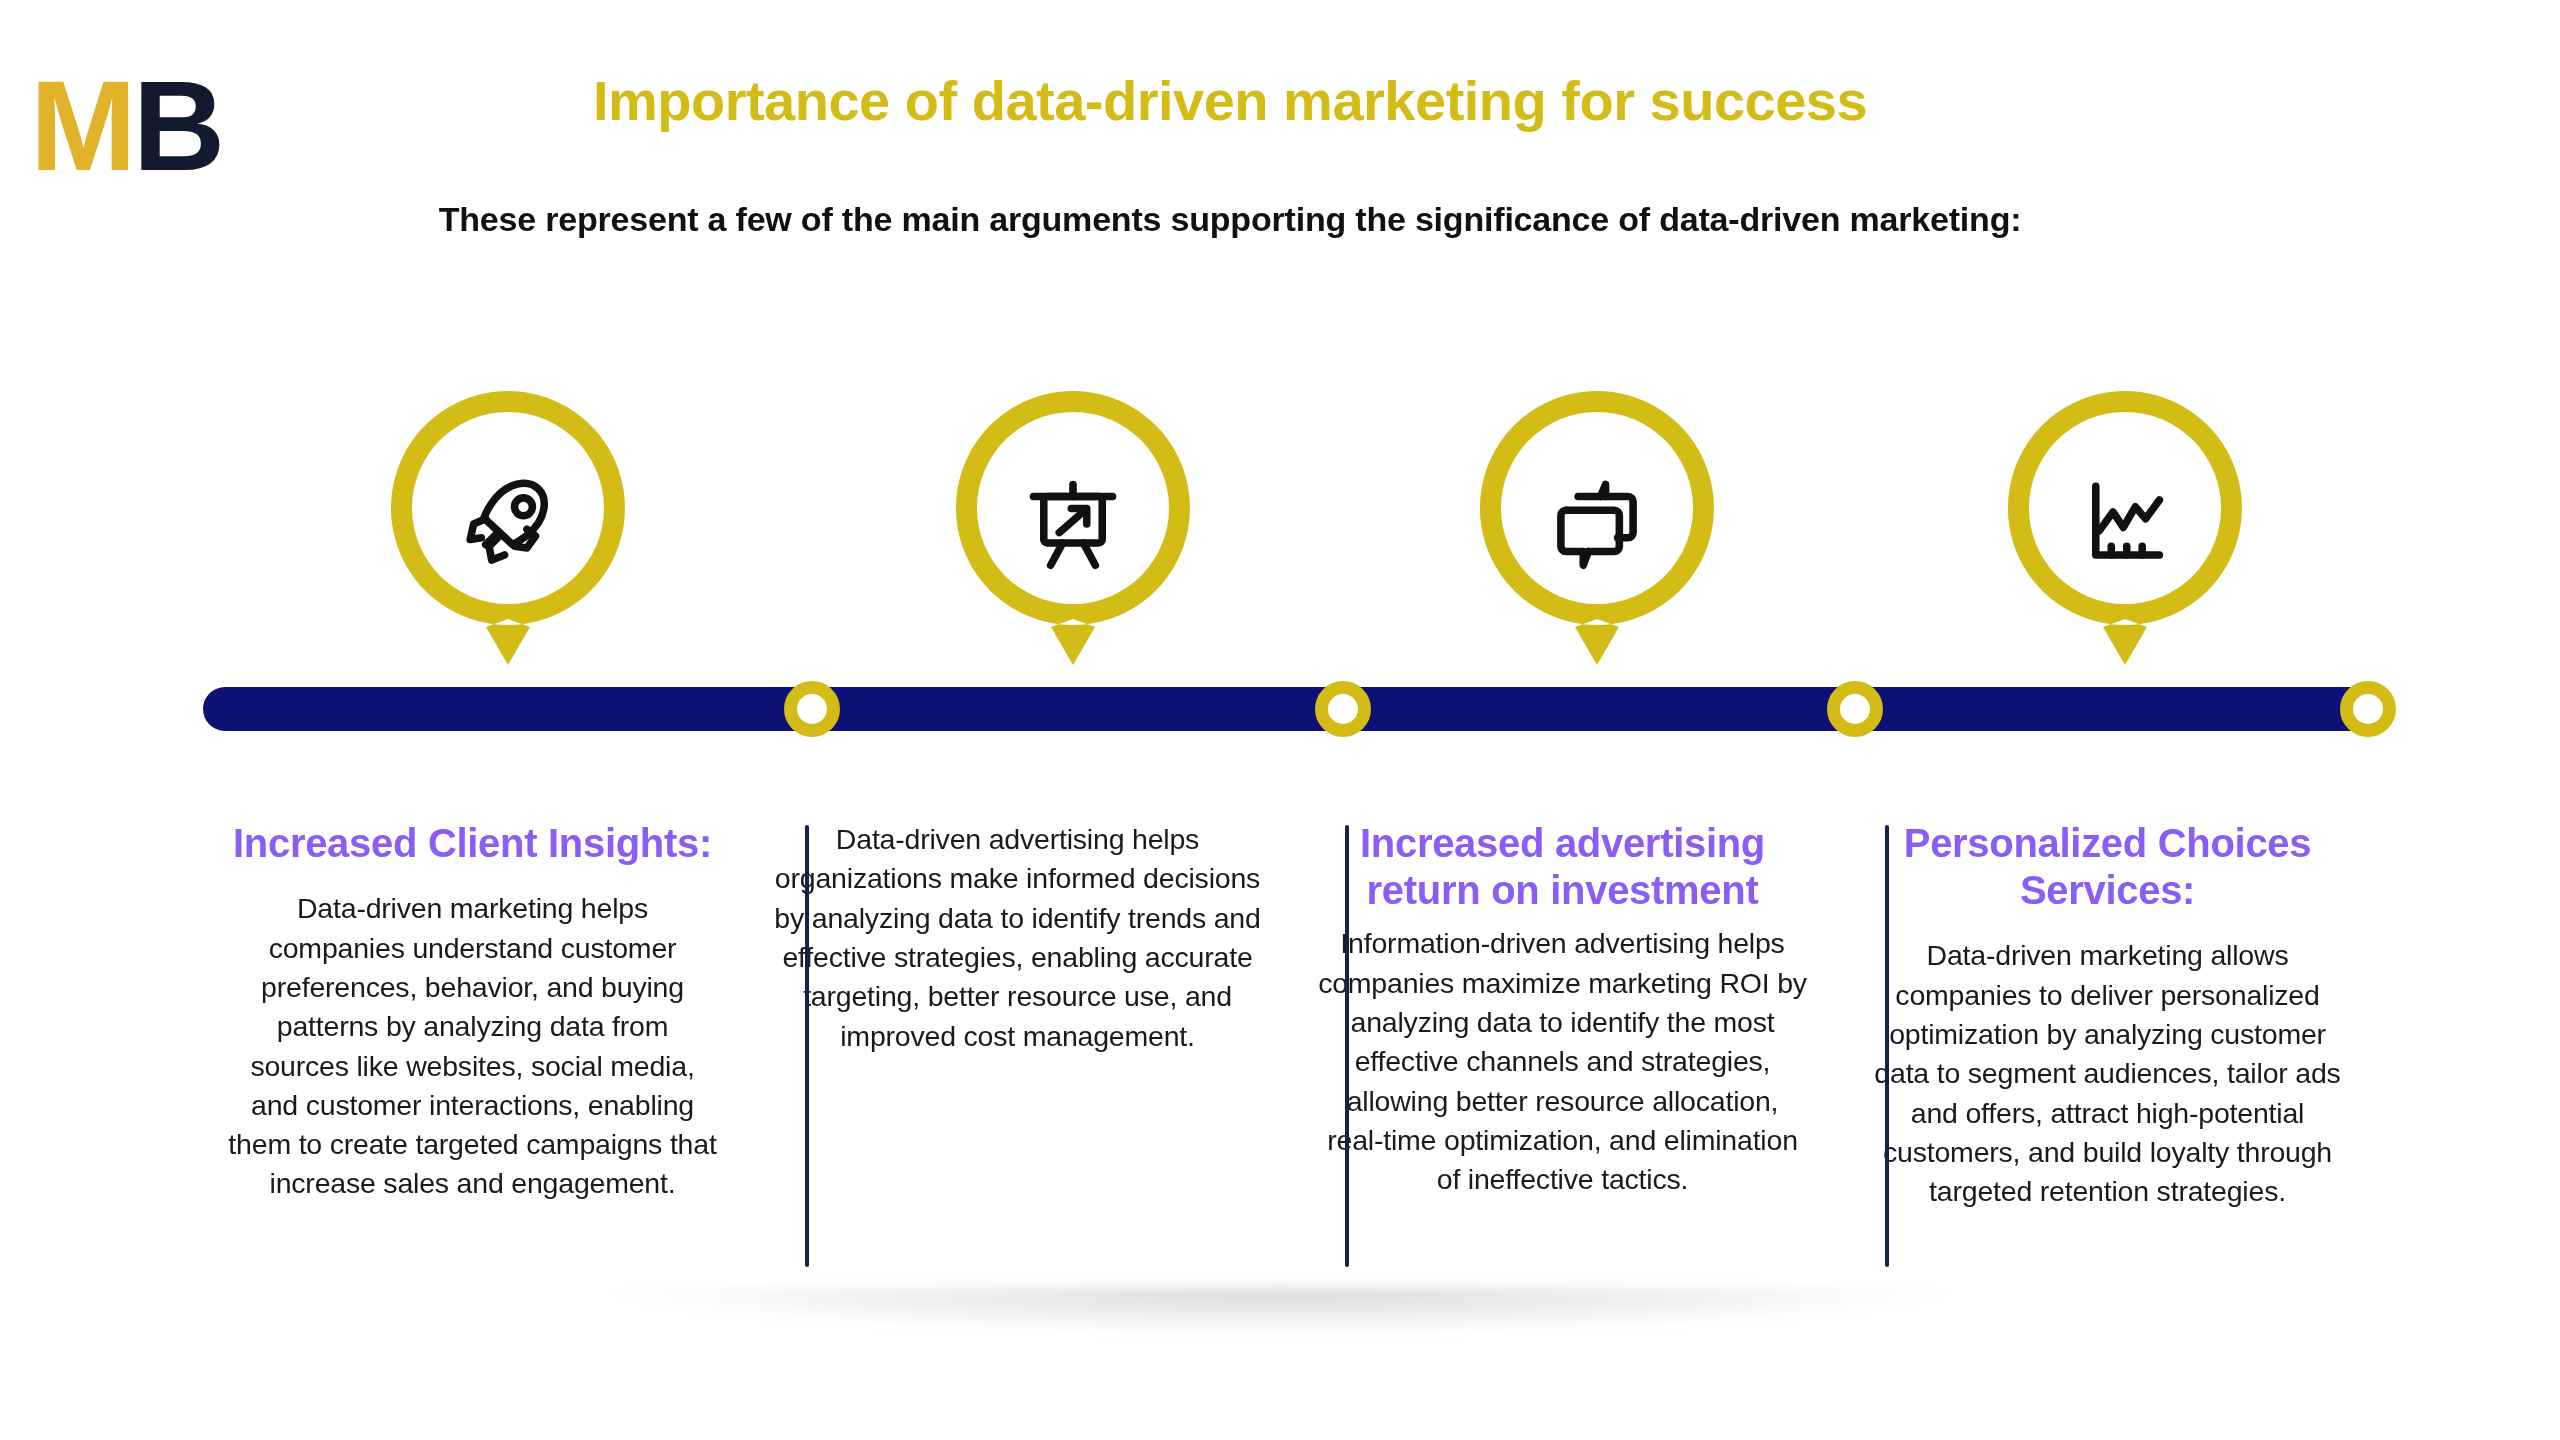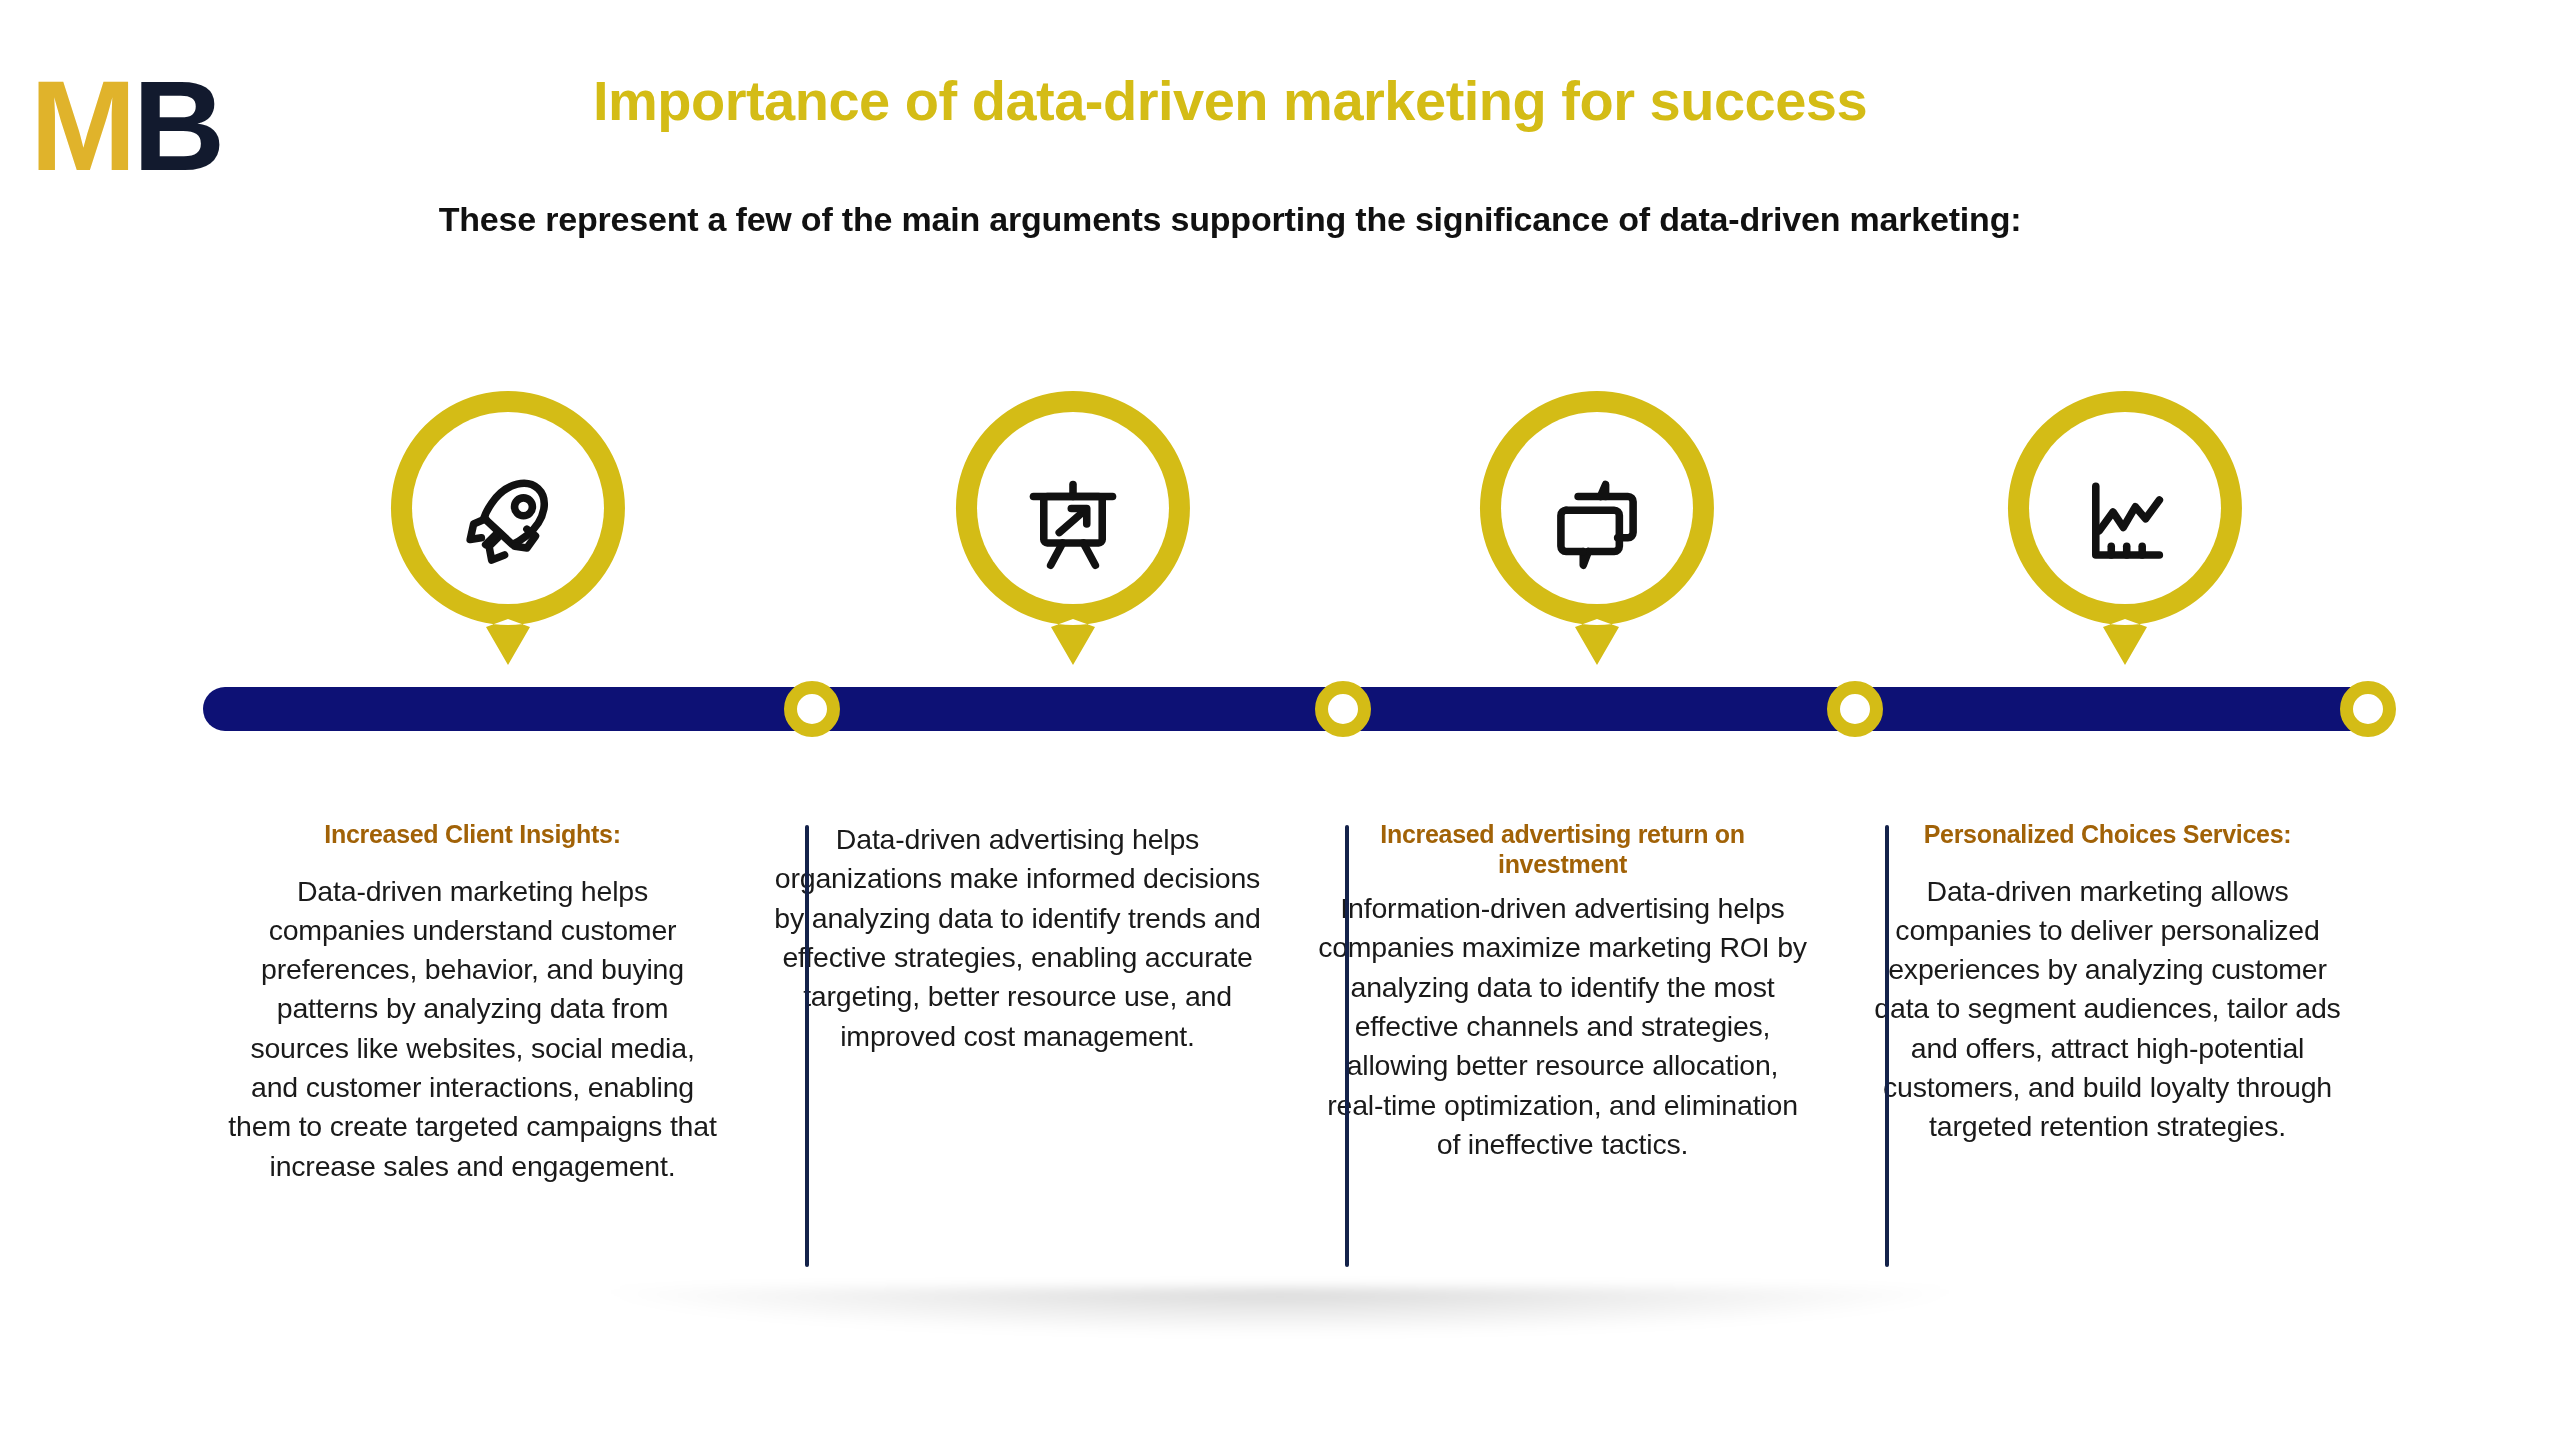--- a/index.html
+++ b/index.html
@@ -113,23 +113,23 @@
     height: 450px;
     display: flex;
   }
   .col {
     flex: 1 1 0;
     padding: 0 26px;
     text-align: center;
     position: relative;
   }
   .col-title {
-    font-size: 25px;
+    font-size: 40px;
     font-weight: 700;
-    color: #a16207;
+    color: #8b5cf6;
     line-height: 1.18;
     letter-spacing: -0.3px;
     margin-bottom: 22px;
   }
   .col-body {
     font-size: 28.5px;
     font-weight: 400;
     color: #1a1a1a;
     line-height: 1.38;
     letter-spacing: -0.2px;
@@ -257,21 +257,21 @@
       <div class="col-body">Data-driven advertising helps organizations make informed decisions by analyzing data to identify trends and effective strategies, enabling accurate targeting, better resource use, and improved cost management.</div>
     </div>
 
     <div class="col tight">
       <div class="col-title">Increased advertising return on investment</div>
       <div class="col-body">Information-driven advertising helps companies maximize marketing ROI by analyzing data to identify the most effective channels and strategies, allowing better resource allocation, real-time optimization, and elimination of ineffective tactics.</div>
     </div>
 
     <div class="col">
       <div class="col-title">Personalized Choices Services:</div>
-      <div class="col-body">Data-driven marketing allows companies to deliver personalized experiences by analyzing customer data to segment audiences, tailor ads and offers, attract high-potential customers, and build loyalty through targeted retention strategies.</div>
+      <div class="col-body">Data-driven marketing allows companies to deliver personalized optimization by analyzing customer data to segment audiences, tailor ads and offers, attract high-potential customers, and build loyalty through targeted retention strategies.</div>
     </div>
 
     <div class="divider" style="left:605px;"></div>
     <div class="divider" style="left:1145px;"></div>
     <div class="divider" style="left:1685px;"></div>
   </div>
 
   <div class="shadow"></div>
 
 </div>

